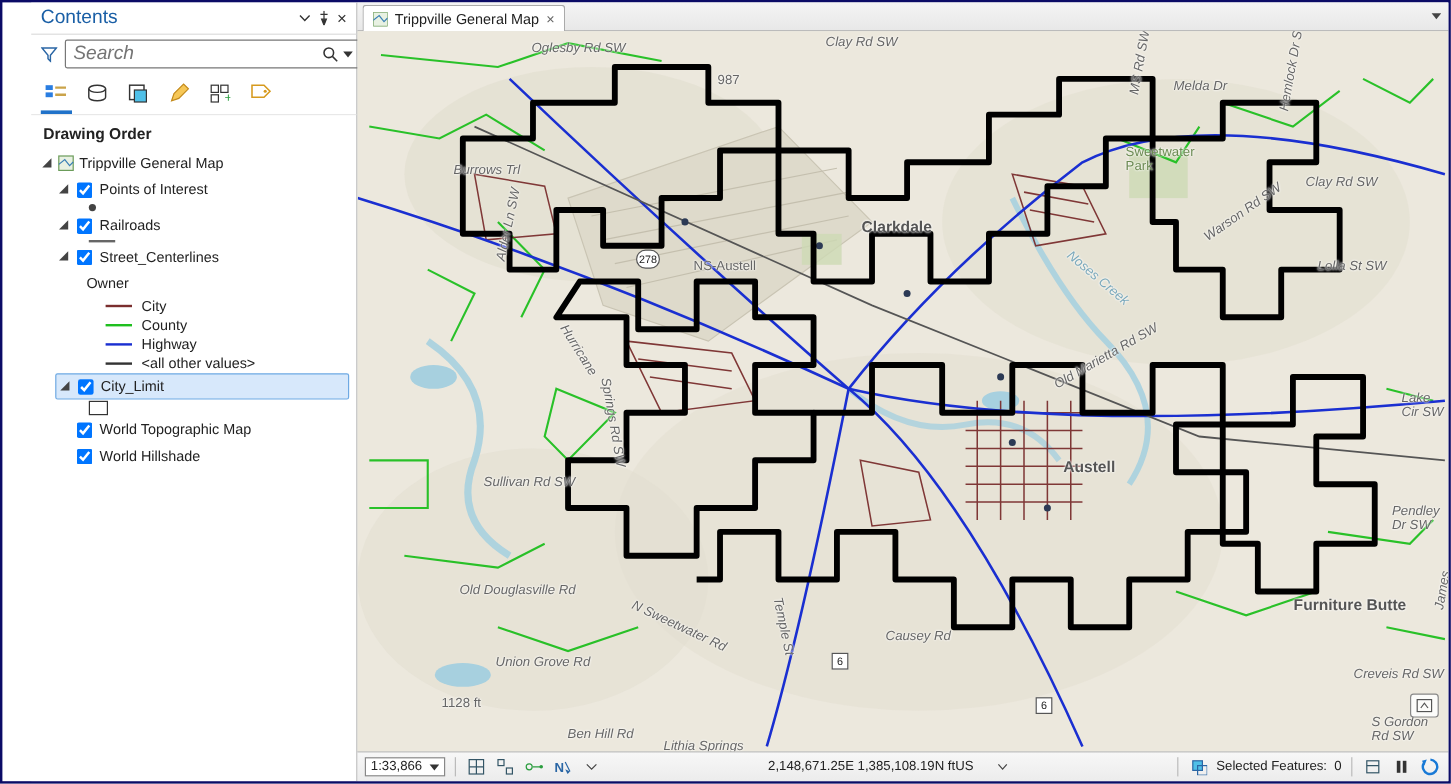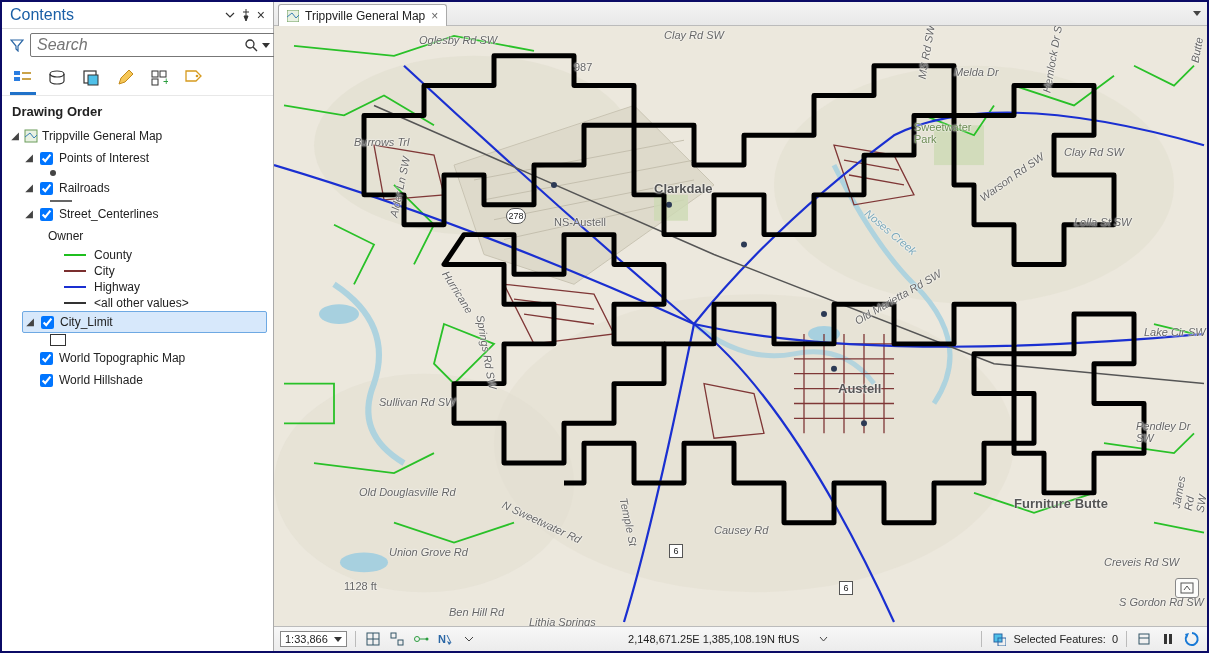--- a/index.html
+++ b/index.html
@@ -1,17 +1,17 @@
 <!DOCTYPE html>
 <html><head>
 <meta charset="utf-8">
 <style>
 * { box-sizing: border-box; margin: 0; padding: 0; }
 body { font-family: "Segoe UI", Tahoma, sans-serif; font-size: 12px; background: #fff; color: #222; width: 1209px; height: 653px; overflow: hidden; border: 2px solid #0b0b66; }
-.app { display: flex; height: 100%; }
+.app { display: flex; height: 100%; padding-left: 24px; }
 
 
 .contents { width: 272px; border-right: 1px solid #aaa; background: #fff; display: flex; flex-direction: column; }
 .contents-header { display: flex; align-items: center; justify-content: space-between; padding: 4px 8px; border-bottom: 1px solid #ddd; }
 .contents-title { color: #1a5fa6; font-size: 16px; font-weight: 400; }
 .contents-header-icons { display: flex; gap: 6px; align-items: center; }
 .contents-header-icons span { cursor: pointer; font-size: 12px; color: #333; }
 
 .search-row { display: flex; align-items: center; gap: 6px; padding: 4px 8px 6px 8px; }
 .filter-ic { width: 14px; height: 14px; display: inline-flex; align-items: center; justify-content: center; }
@@ -47,21 +47,21 @@
 .tab { display: flex; align-items: center; gap: 6px; padding: 0 8px; background: #fff; border: 1px solid #aaa; border-bottom: none; border-radius: 3px 3px 0 0; margin-left: 4px; margin-top: 2px; height: 22px; }
 .tab .map-ic { width: 12px; height: 12px; }
 .tab .close { color: #666; cursor: pointer; font-size: 12px; }
 .tabbar .dd { margin-left: auto; margin-right: 6px; align-self: center; width: 0; height: 0; border-left: 4px solid transparent; border-right: 4px solid transparent; border-top: 5px solid #444; cursor: pointer; }
 
 .map-canvas { flex: 1; position: relative; background: #ece8dd; overflow: hidden; }
 .basemap { position: absolute; inset: 0; }
 .roads { position: absolute; inset: 0; }
 .boundary { position: absolute; inset: 0; }
 .map-label { position: absolute; font-size: 11px; color: #666; font-style: italic; text-shadow: 0 0 2px #fff, 0 0 2px #fff; }
-.map-label.bold { font-weight: 600; font-style: normal; font-size: 13px; color: #555; }
+.map-label.bold { font-weight: 600; font-style: normal; font-size: 13px; color: #555; margin-left: 40px; }
 .nav-widget { position: absolute; right: 8px; bottom: 28px; width: 24px; height: 20px; border: 1px solid #888; border-radius: 3px; background: rgba(255,255,255,0.85); display: flex; align-items: center; justify-content: center; }
 
 
 .statusbar { height: 25px; border-top: 1px solid #bbb; background: linear-gradient(#f7f7f7,#ececec); display: flex; align-items: center; padding: 0 6px; gap: 6px; font-size: 11px; }
 .scale-box { border: 1px solid #888; background: #fff; padding: 1px 4px; display: flex; align-items: center; gap: 6px; }
 .scale-box .chev { width: 0; height: 0; border-left: 4px solid transparent; border-right: 4px solid transparent; border-top: 5px solid #333; }
 .statusbar .sep { width: 1px; height: 16px; background: #bbb; margin: 0 2px; }
 .statusbar .ic { width: 18px; height: 18px; display: flex; align-items: center; justify-content: center; }
 .statusbar .coords { flex: 1; text-align: center; display: flex; align-items: center; justify-content: center; gap: 20px; }
 .statusbar .right { margin-left: auto; display: flex; align-items: center; gap: 6px; }
@@ -189,26 +189,26 @@
         <div class="tree-node">
           <span class="expander">◢</span>
           <input type="checkbox" checked="" style="">
           <span class="lbl">Street_Centerlines</span>
         </div>
         <div class="tree-children">
           <div class="tree-node" style="padding-left:12px">
             <span class="lbl">Owner</span>
           </div>
           <div class="legend-row">
+            <span class="sym-line" style="background:#7a2e2e"></span>
+            <span>City</span>
+          </div>
+          <div class="legend-row">
             <span class="sym-line" style="background:#1fbf1f"></span>
             <span>County</span>
-          </div>
-          <div class="legend-row">
-            <span class="sym-line" style="background:#7a2e2e"></span>
-            <span>City</span>
           </div>
           <div class="legend-row">
             <span class="sym-line" style="background:#1a2fd1"></span>
             <span>Highway</span>
           </div>
           <div class="legend-row">
             <span class="sym-line" style="background:#333"></span>
             <span>&lt;all other values&gt;</span>
           </div>
         </div>
@@ -339,21 +339,21 @@
           <path d="M90 130 L90 90 L150 90 L150 60 L220 60 L220 30 L300 30 L300 60 L360 60 L360 100 L310 100 L310 140 L260 140 L260 180 L210 180 L210 150 L170 150 L170 200 L130 200 L130 170 L90 170 Z"></path>
           <path d="M360 100 L420 100 L420 140 L470 140 L470 110 L540 110 L540 70 L600 70 L600 40 L680 40 L680 90 L640 90 L640 130 L590 130 L590 170 L540 170 L540 210 L490 210 L490 170 L440 170 L440 210 L390 210 L390 170 L360 170 Z"></path>
           <path d="M680 90 L740 90 L740 60 L820 60 L820 110 L780 110 L780 150 L840 150 L840 200 L790 200 L790 240 L740 240 L740 200 L700 200 L700 160 L680 160 Z"></path>
           <path d="M170 240 L230 240 L230 280 L280 280 L280 320 L230 320 L230 360 L180 360 L180 400 L230 400 L230 440 L290 440 L290 400 L340 400 L340 360 L390 360 L390 320 L340 320 L340 280 L390 280 L390 240 L340 240 L340 210 L290 210 L290 250 L240 250 L240 210 L190 210 Z"></path>
           <path d="M390 320 L440 320 L440 280 L500 280 L500 320 L560 320 L560 280 L620 280 L620 320 L680 320 L680 280 L740 280 L740 330 L700 330 L700 370 L760 370 L760 420 L710 420 L710 460 L660 460 L660 500 L610 500 L610 460 L560 460 L560 500 L510 500 L510 460 L460 460 L460 420 L410 420 L410 460 L360 460 L360 420 L310 420 L310 460 L290 460"></path>
           <path d="M740 330 L800 330 L800 290 L860 290 L860 340 L820 340 L820 380 L870 380 L870 430 L820 430 L820 470 L770 470 L770 430 L740 430 Z"></path>
         </g>
       </svg>
 
       <div class="map-label bold" style="left:380px; top:155px;">Clarkdale</div>
-      <div class="map-label bold" style="left:564px; top:355px;">Austell</div>
+      <div class="map-label bold" style="left:548px; top:355px;">Austell</div>
       <div class="map-label bold" style="left:740px; top:470px;">Furniture Butte</div>
       <div class="map-label" style="left:640px; top:95px; font-style:normal; color:#6b8a52; max-width:70px;">Sweetwater Park</div>
       <div class="map-label" style="left:280px; top:190px; font-style:normal;">NS-Austell</div>
       <div class="map-label" style="left:145px; top:8px;">Oglesby Rd SW</div>
       <div class="map-label" style="left:390px; top:3px;">Clay Rd SW</div>
       <div class="map-label" style="left:790px; top:120px;">Clay Rd SW</div>
       <div class="map-label" style="left:80px; top:110px;">Burrows Trl</div>
       <div class="map-label" style="left:95px; top:155px; transform:rotate(-78deg);">Alder Ln SW</div>
       <div class="map-label" style="left:585px; top:200px; transform:rotate(40deg); color:#7aa8bb;">Noses Creek</div>
       <div class="map-label" style="left:105px; top:370px;">Sullivan Rd SW</div>

